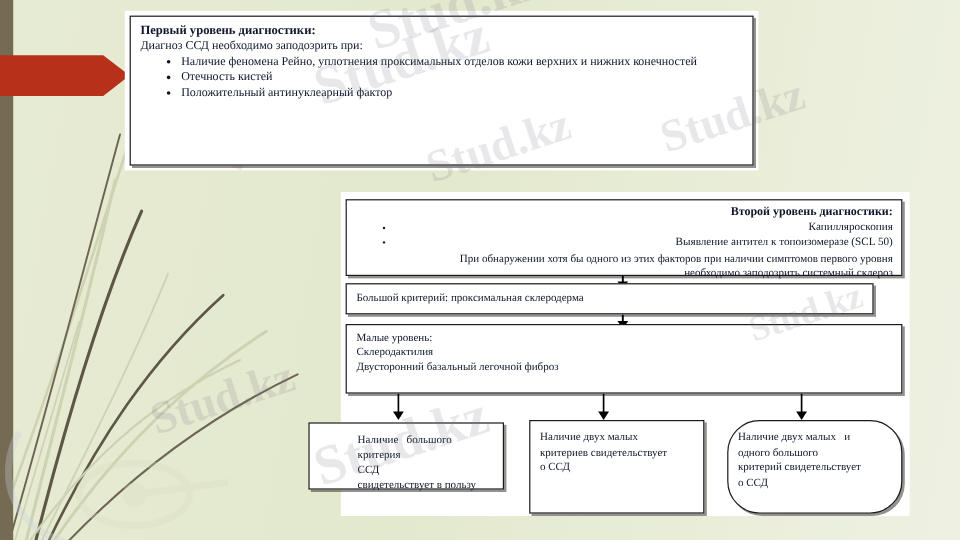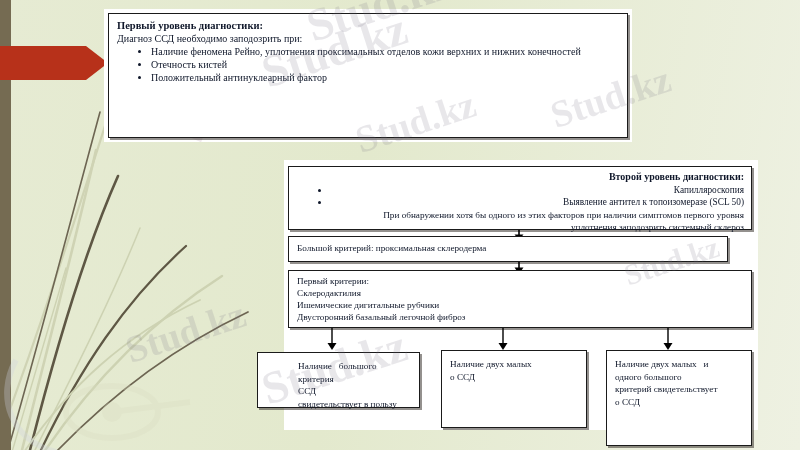--- a/index.html
+++ b/index.html
@@ -177,21 +177,21 @@
   </div>
 
   <div class="fbox" style="left:288px; top:166px; width:464px; height:64px;">
     <div class="fbox-inner" style="padding:4px 7px;text-align:right;">
       <div class="ttl" style="font-size:10px;">Второй уровень диагностики:</div>
       <ul class="bul tight">
         <li>Капилляроскопия</li>
         <li>Выявление антител к топоизомеразе (SCL 50)</li>
       </ul>
       <div class="ln-sm indent">При обнаружении хотя бы одного из этих факторов при наличии симптомов первого уровня</div>
-      <div class="ln-sm indent">уплотнения заподозрить системный склероз</div>
+      <div class="ln-sm indent">необходимо заподозрить системный склероз</div>
     </div>
   </div>
 
   <svg class="connector" style="left:512px; top:230px; width:14px; height:10px;" viewBox="0 0 14 10">
     <line x1="7" y1="0" x2="7" y2="5" stroke="#000" stroke-width="1.6"></line>
     <polygon points="2.5,4.5 11.5,4.5 7,10" fill="#000"></polygon>
   </svg>
 
   <div class="fbox" style="left:288px; top:236px; width:440px; height:26px;">
     <div class="fbox-inner" style="padding:5px 8px;">
@@ -199,23 +199,22 @@
     </div>
   </div>
 
   <svg class="connector" style="left:512px; top:262px; width:14px; height:12px;" viewBox="0 0 14 12">
     <line x1="7" y1="0" x2="7" y2="6" stroke="#000" stroke-width="1.6"></line>
     <polygon points="2.5,5.5 11.5,5.5 7,12" fill="#000"></polygon>
   </svg>
 
   <div class="fbox" style="left:288px; top:270px; width:464px; height:58px;">
     <div class="fbox-inner" style="padding:4px 8px;">
-      <div class="ln-sm">Первый критерии:</div>
+      <div class="ln-sm">Малые уровень:</div>
       <div class="ln-sm">Склеродактилия</div>
-      <div class="ln-sm">Ишемические дигитальные рубчики</div>
       <div class="ln-sm">Двусторонний базальный легочной фиброз</div>
     </div>
   </div>
 
   <svg class="connector" style="left:325px; top:328px; width:14px; height:22px;" viewBox="0 0 14 22">
     <line x1="7" y1="0" x2="7" y2="16" stroke="#000" stroke-width="1.4"></line>
     <polygon points="2.5,15 11.5,15 7,22" fill="#000"></polygon>
   </svg>
   <svg class="connector" style="left:496px; top:328px; width:14px; height:22px;" viewBox="0 0 14 22">
     <line x1="7" y1="0" x2="7" y2="16" stroke="#000" stroke-width="1.4"></line>
@@ -230,25 +229,26 @@
     <div class="fbox-inner" style="padding:7px 8px;">
       <div class="ln-sm">Наличие&nbsp;&nbsp; большого критерия</div>
       <div class="ln-sm">ССД</div>
       <div class="ln-sm">свидетельствует в пользу</div>
     </div>
   </div>
 
   <div class="fbox endbox" style="left:441px; top:350px; width:146px; height:78px;">
     <div class="fbox-inner" style="padding:7px 8px;">
       <div class="ln-sm">Наличие двух малых</div>
+      <div class="ln-sm">критериев свидетельствует</div>
       <div class="ln-sm">о ССД</div>
     </div>
   </div>
 
-  <div class="fbox endbox" style="left:606px; top:350px; width:146px; height:96px;">
+  <div class="fbox endbox" style="left:606px; top:350px; width:146px; height:78px;border-radius:27px;">
     <div class="fbox-inner" style="padding:7px 8px;">
       <div class="ln-sm">Наличие двух малых&nbsp;&nbsp; и</div>
       <div class="ln-sm">одного большого</div>
       <div class="ln-sm">критерий свидетельствует</div>
       <div class="ln-sm">о ССД</div>
     </div>
   </div>
 
   <div class="watermarks" id="wm-text">
       <div class="wm big" style="left: 300px; top: 2px; transform: rotate(-18deg);">Stud.kz – Stud.kz</div>

